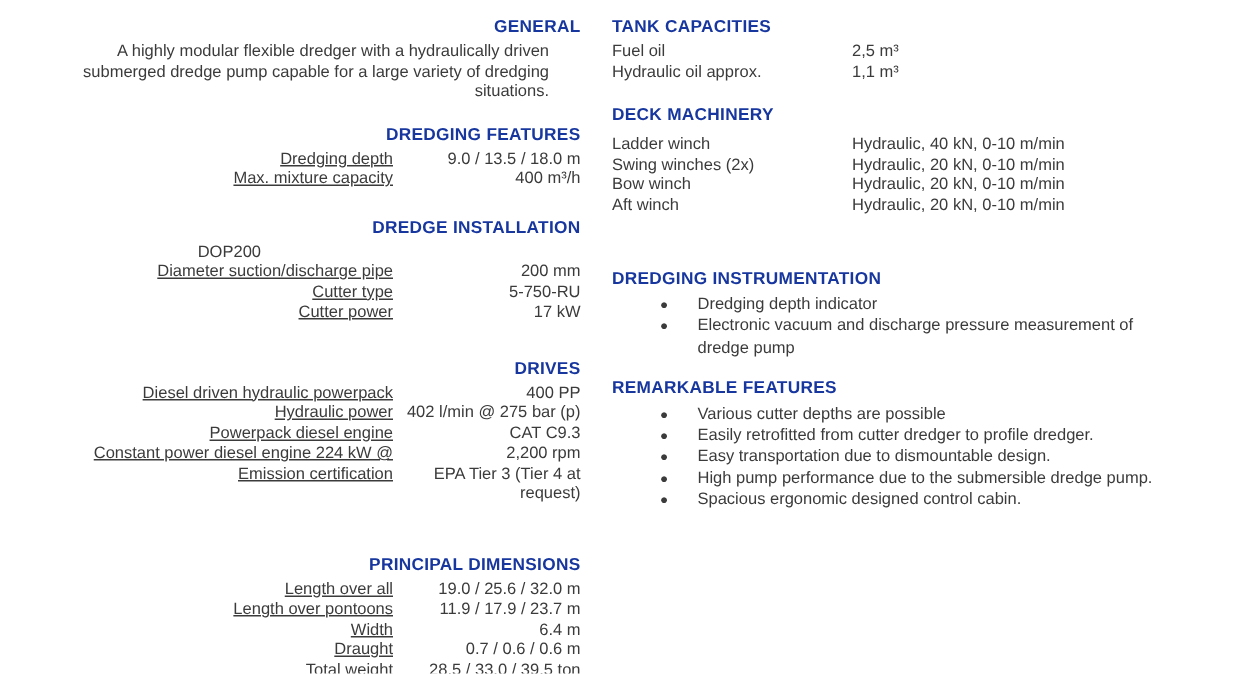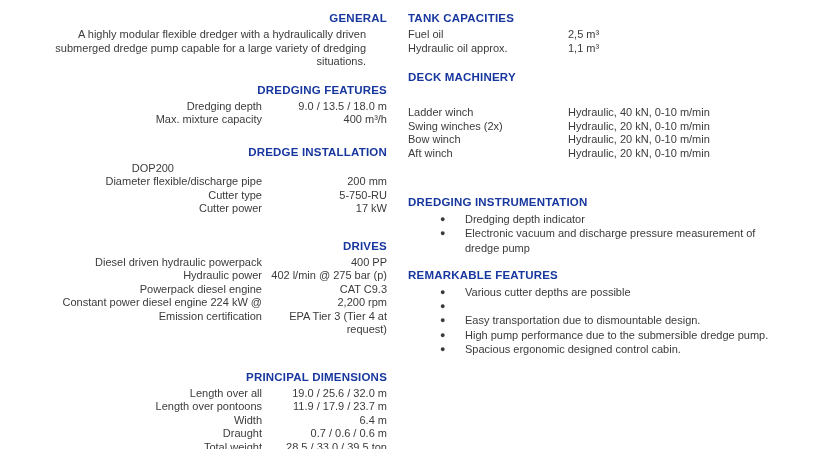--- a/index.html
+++ b/index.html
@@ -21,37 +21,37 @@
     color: #17379f;
     font-weight: bold;
     font-size: 11.5px;
     letter-spacing: 0.2px;
     line-height: 13px;
     margin-bottom: 3px;
   }
   .para { width: 322px; }
 
   .spec-row { display: flex; align-items: flex-start; }
-  .col-left  .spec-label { width: 218px; flex: none; }
+  .col-left  .spec-label { width: 218px; flex: none; text-decoration: underline; }
   .col-right .spec-label { width: 160px; flex: none; }
   .spec-value { flex: 1; }
   .col-left .spec-value { max-width: 130px; }
 
   .bullet-list { padding-left: 32px; }
   .bullet-item { display: flex; align-items: flex-start; line-height: 14.3px; }
   .bullet-dot { width: 25px; flex: none; font-size: 9px; line-height: 14.3px; }
   .bullet-text { max-width: 310px; }
 
   
   .sec-dredging-features   { margin-top: 15px; }
   .sec-dredge-installation { margin-top: 19px; }
   .sec-drives              { margin-top: 24px; }
   .sec-principal-dims      { margin-top: 34px; }
   .sec-deck-machinery      { margin-top: 16px; }
-  .sec-deck-machinery .section-title { margin-bottom: 22px; }
+  .sec-deck-machinery .section-title { margin-bottom: 6px; }
   .sec-dredging-instr      { margin-top: 36px; }
   .sec-remarkable          { margin-top: 14px; }
 </style>
 </head>
 <body>
 
 <div class="col col-left">
 
   <div class="section sec-general">
     <div class="section-title">GENERAL</div>
@@ -69,21 +69,21 @@
       <span class="spec-value">400 m³/h</span>
     </div>
   </div>
 
   <div class="section sec-dredge-installation">
     <div class="section-title">DREDGE INSTALLATION</div>
     <div class="spec-row">
       <span class="spec-value">DOP200</span>
     </div>
     <div class="spec-row">
-      <span class="spec-label">Diameter flexible/discharge pipe</span>
+      <span class="spec-label">Diameter suction/discharge pipe</span>
       <span class="spec-value">200 mm</span>
     </div>
     <div class="spec-row">
       <span class="spec-label">Cutter type</span>
       <span class="spec-value">5-750-RU</span>
     </div>
     <div class="spec-row">
       <span class="spec-label">Cutter power</span>
       <span class="spec-value">17 kW</span>
     </div>
@@ -189,20 +189,21 @@
 
   <div class="section sec-remarkable">
     <div class="section-title">REMARKABLE FEATURES</div>
     <div class="bullet-list">
       <div class="bullet-item">
         <span class="bullet-dot">●</span>
         <span class="bullet-text">Various cutter depths are possible</span>
       </div>
       <div class="bullet-item">
         <span class="bullet-dot">●</span>
+        <span class="bullet-text">Easily retrofitted from cutter dredger to profile dredger.</span>
       </div>
       <div class="bullet-item">
         <span class="bullet-dot">●</span>
         <span class="bullet-text">Easy transportation due to dismountable design.</span>
       </div>
       <div class="bullet-item">
         <span class="bullet-dot">●</span>
         <span class="bullet-text">High pump performance due to the submersible dredge pump.</span>
       </div>
       <div class="bullet-item">

